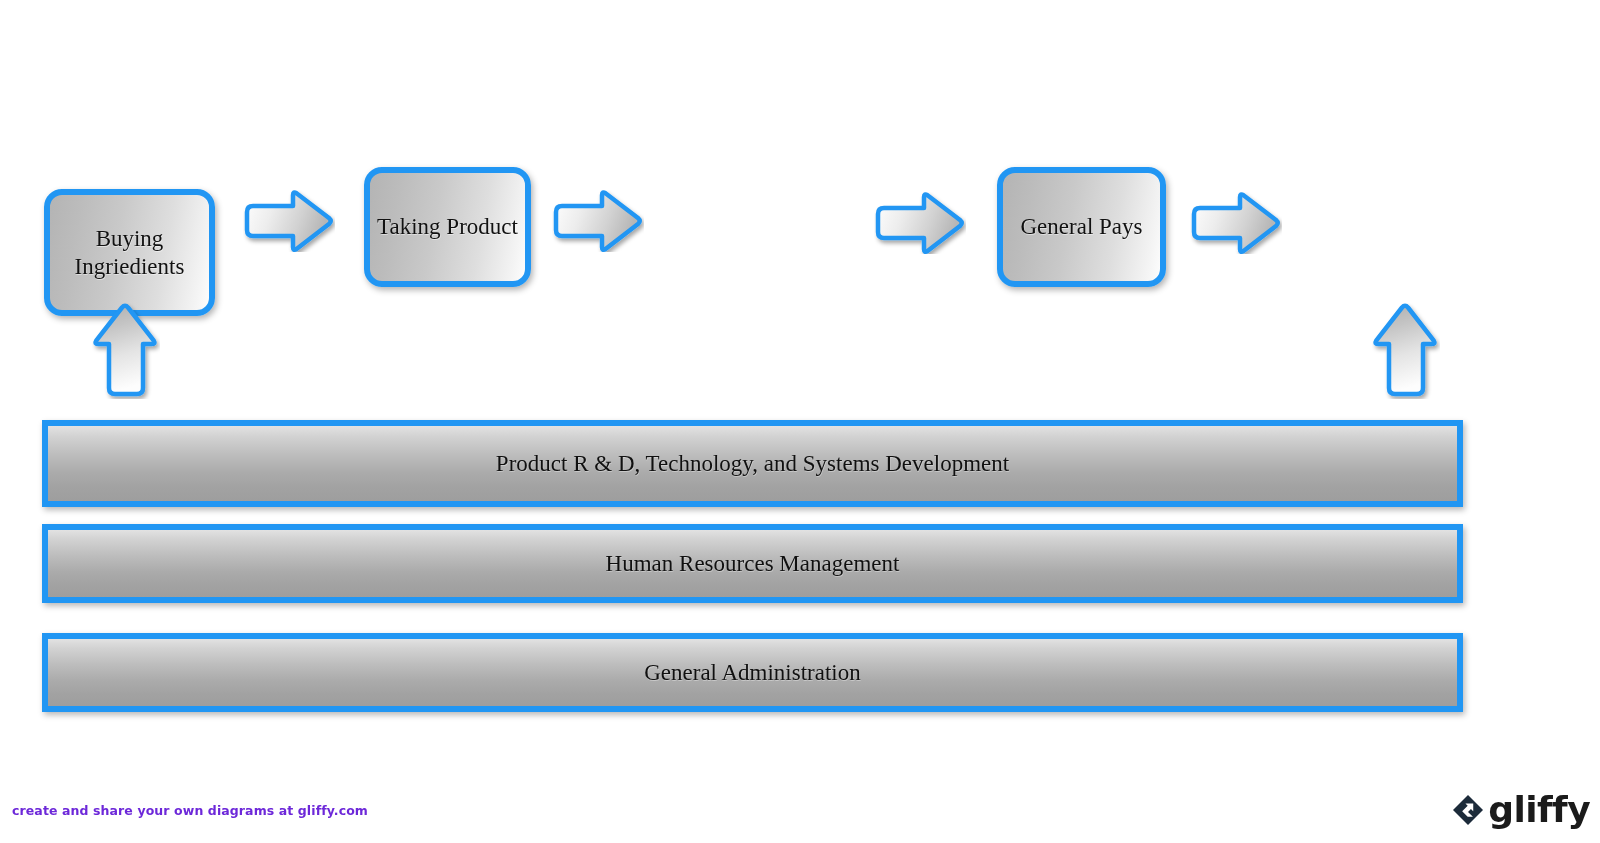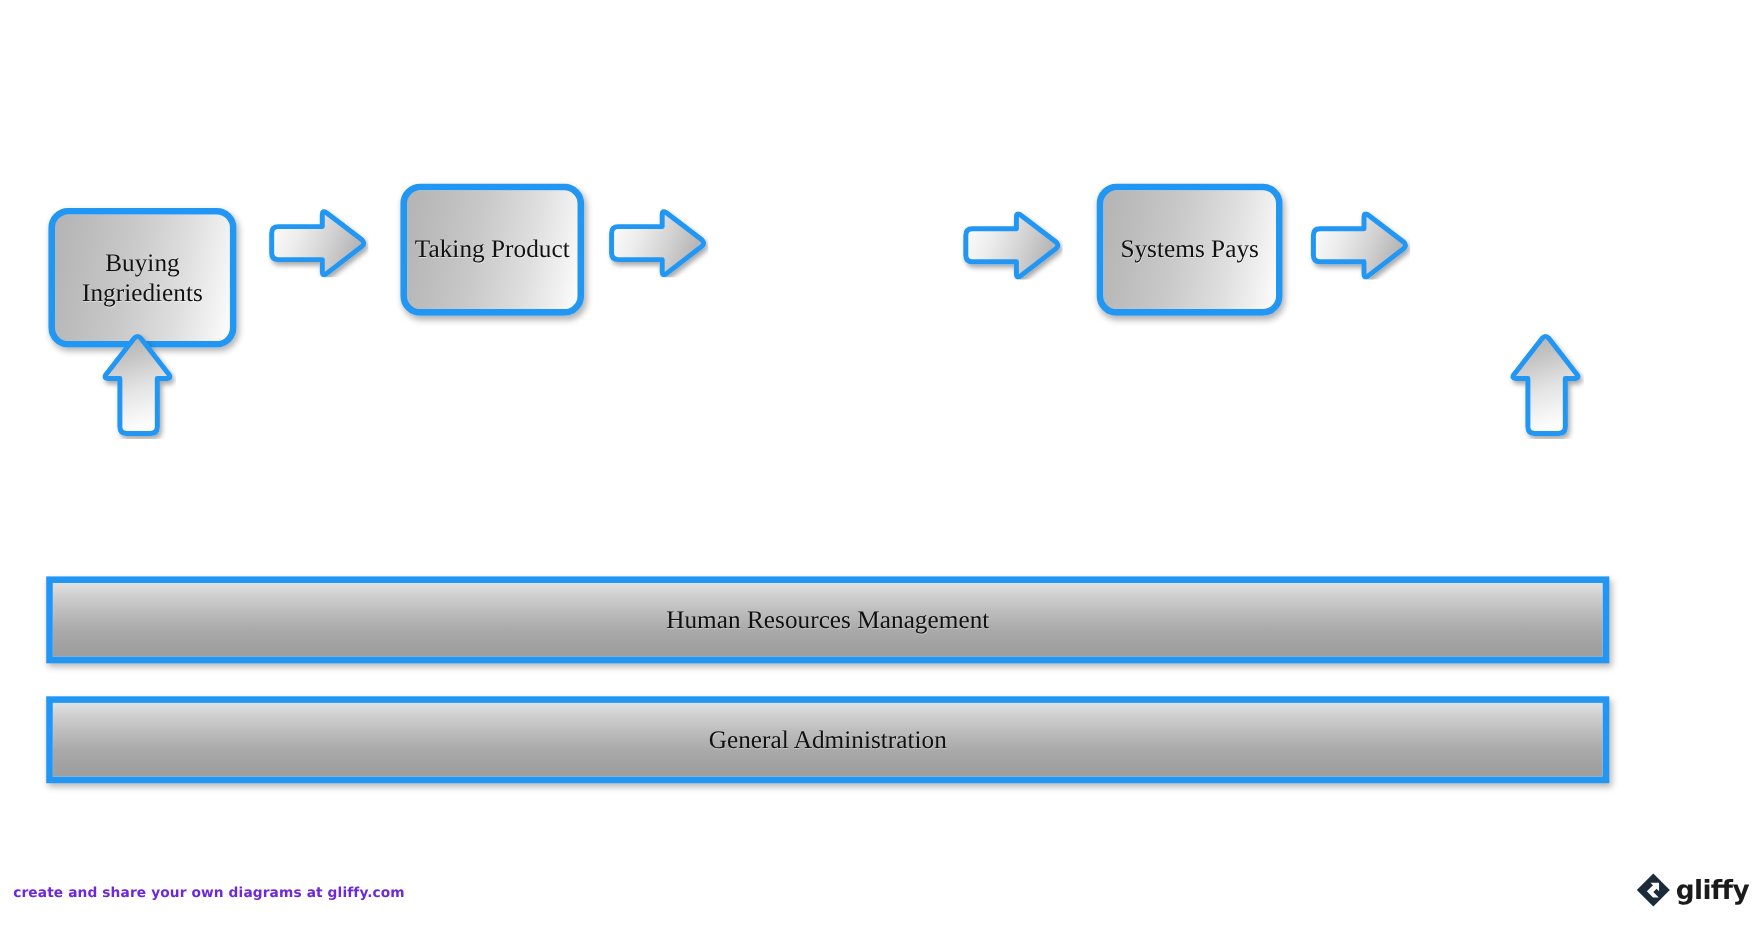--- a/index.html
+++ b/index.html
@@ -86,39 +86,39 @@
     position: absolute;
     right: 10px;
     top: 792px;
     display: flex;
     align-items: center;
     gap: 3px;
   }
   .brand-word {
     font-family: "DejaVu Sans", sans-serif;
     font-weight: bold;
-    font-size: 24px;
+    font-size: 36px;
     color: #1b1b1b;
     letter-spacing: -0.6px;
     line-height: 1;
   }
 </style>
 </head>
 <body>
 
 <div id="canvas">
 
   <div class="proc-box" style="left: 44px; top: 160px; width: 171px; height: 127px; margin-top: 29px;">
     <span class="lbl">Buying Ingriedients</span>
   </div>
   <div class="proc-box" style="left: 364px; top: 167px; width: 167px; height: 120px;">
     <span class="lbl">Taking Product</span>
   </div>
   <div class="proc-box" style="left: 997px; top: 167px; width: 169px; height: 120px;">
-    <span class="lbl">Systems Pays</span>
+    <span class="lbl">General Pays</span>
   </div>
 
   <div class="h-arrow" style="left: 243px; top: 190px; width: 92px; height: 62px;">
     <svg viewBox="0 0 92 62" width="92" height="62">
       <defs>
         <linearGradient id="hgrad" x1="0" y1="0" x2="1" y2="0.25">
           <stop offset="0%" stop-color="#fefefe"></stop>
           <stop offset="35%" stop-color="#ededed"></stop>
           <stop offset="70%" stop-color="#d2d2d2"></stop>
           <stop offset="100%" stop-color="#b6b6b6"></stop>
@@ -161,20 +161,23 @@
       </defs>
       <path filter="url(#vsh)" d="M23,91 q-6,0 -6,-6 L17,41 L6,41 q-4,0 -1.8,-3.4 L30,4.5 q3,-3.4 6,0 L61.8,37.6 q2.2,3.4 -1.8,3.4 L51,41 L51,85 q0,6 -6,6 Z" fill="url(#vgrad)" stroke="#2196F3" stroke-width="4.5" stroke-linejoin="round"></path>
     </svg>
   </div>
   <div class="up-arrow" style="left: 1372px; top: 303px; width: 68px; height: 96px;">
     <svg viewBox="0 0 68 96" width="68" height="96">
       <path filter="url(#vsh)" d="M23,91 q-6,0 -6,-6 L17,41 L6,41 q-4,0 -1.8,-3.4 L30,4.5 q3,-3.4 6,0 L61.8,37.6 q2.2,3.4 -1.8,3.4 L51,41 L51,85 q0,6 -6,6 Z" fill="url(#vgrad)" stroke="#2196F3" stroke-width="4.5" stroke-linejoin="round"></path>
     </svg>
   </div>
 
+  <div class="bar" style="left: 42px; top: 420px; width: 1421px; height: 87px;">
+    <span class="lbl">Product R &amp; D, Technology, and Systems Development</span>
+  </div>
   <div class="bar" style="left: 42px; top: 524px; width: 1421px; height: 79px;">
     <span class="lbl">Human Resources Management</span>
   </div>
   <div class="bar" style="left: 42px; top: 633px; width: 1421px; height: 79px;">
     <span class="lbl">General Administration</span>
   </div>
 
   <div class="footer-note">create and share your own diagrams at gliffy.com</div>
 
   <div class="brand">

